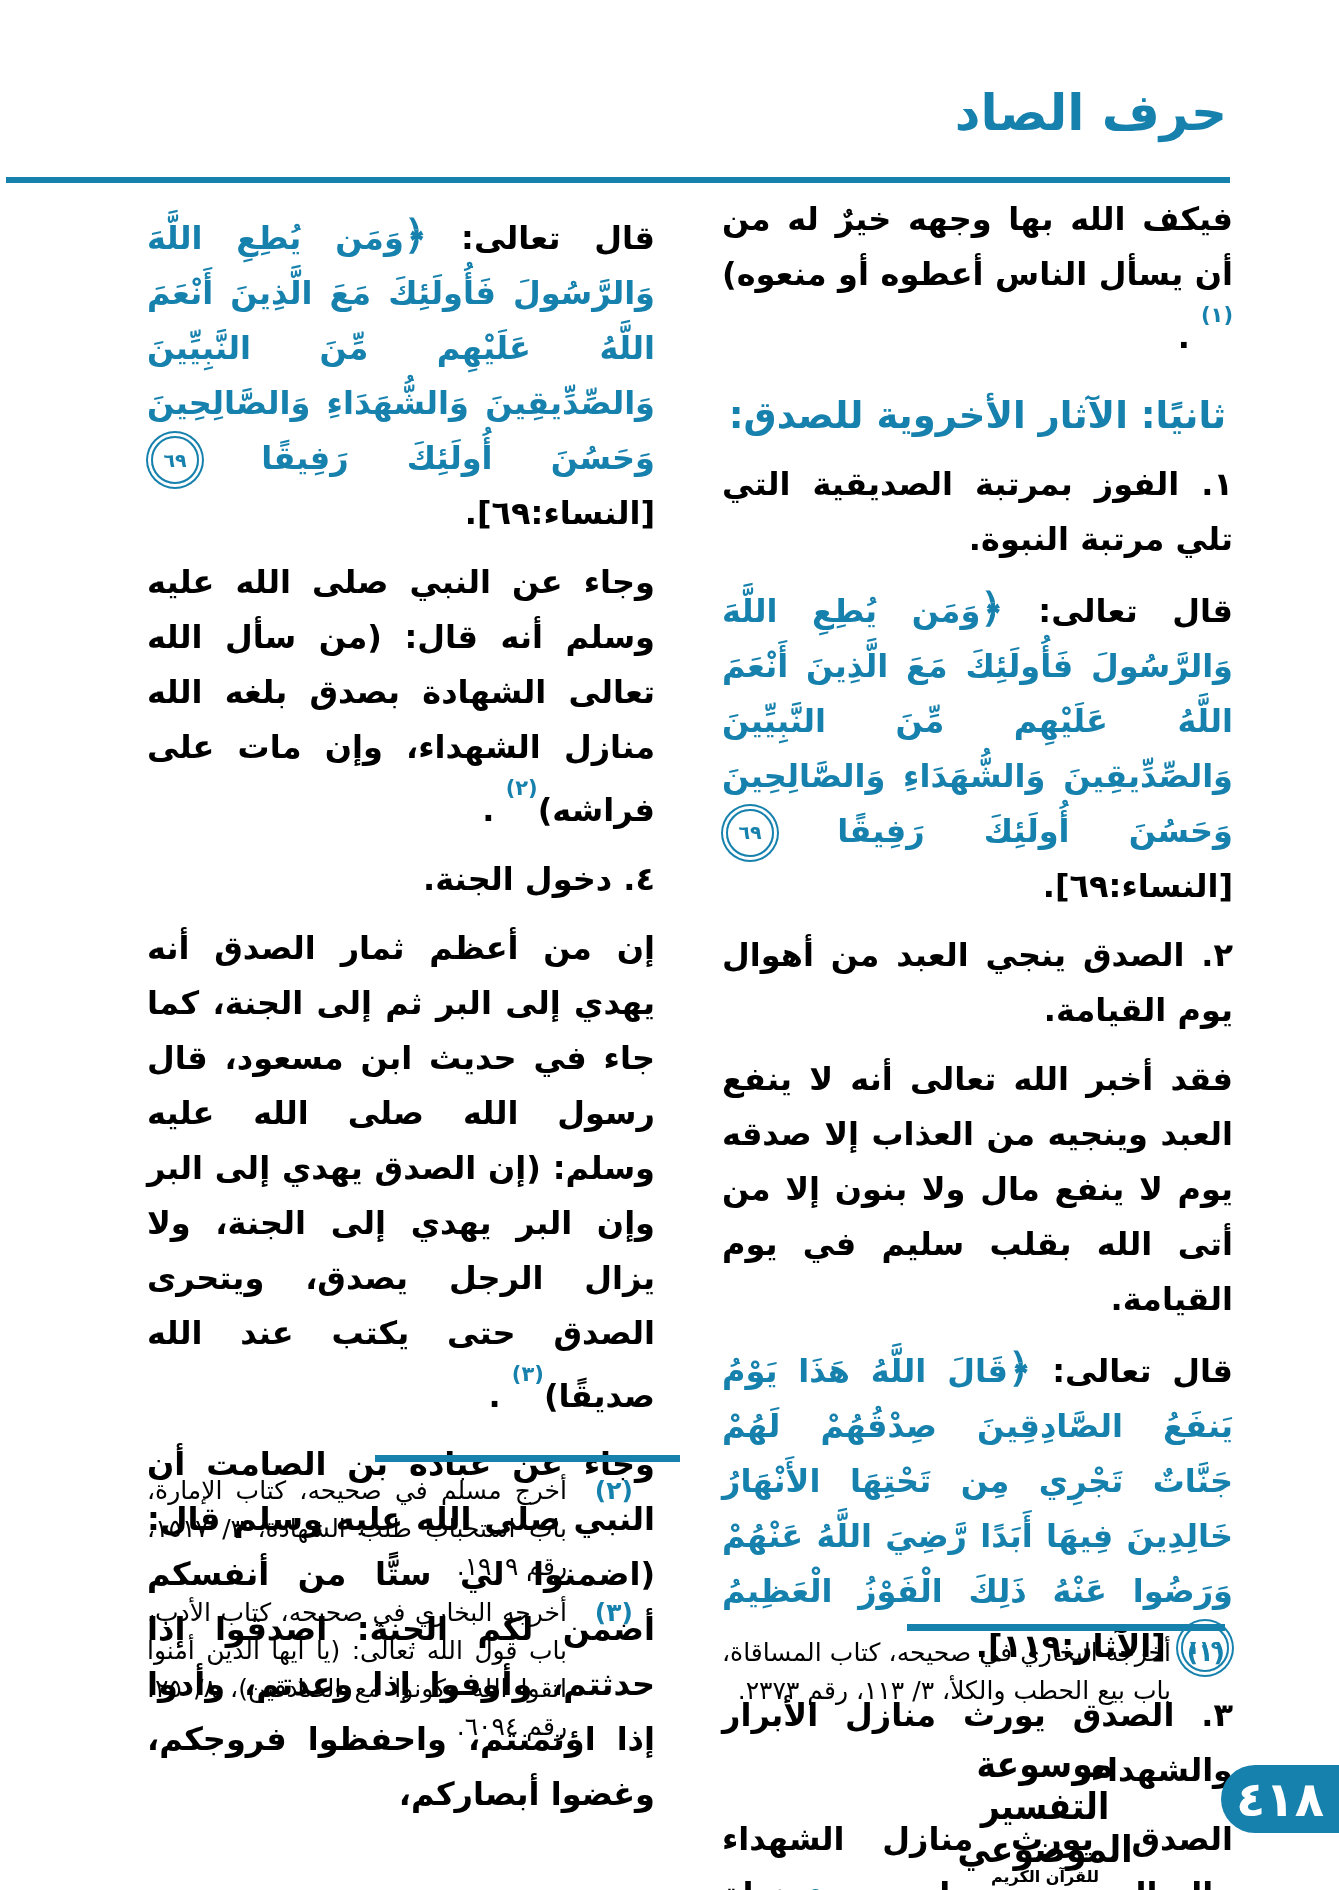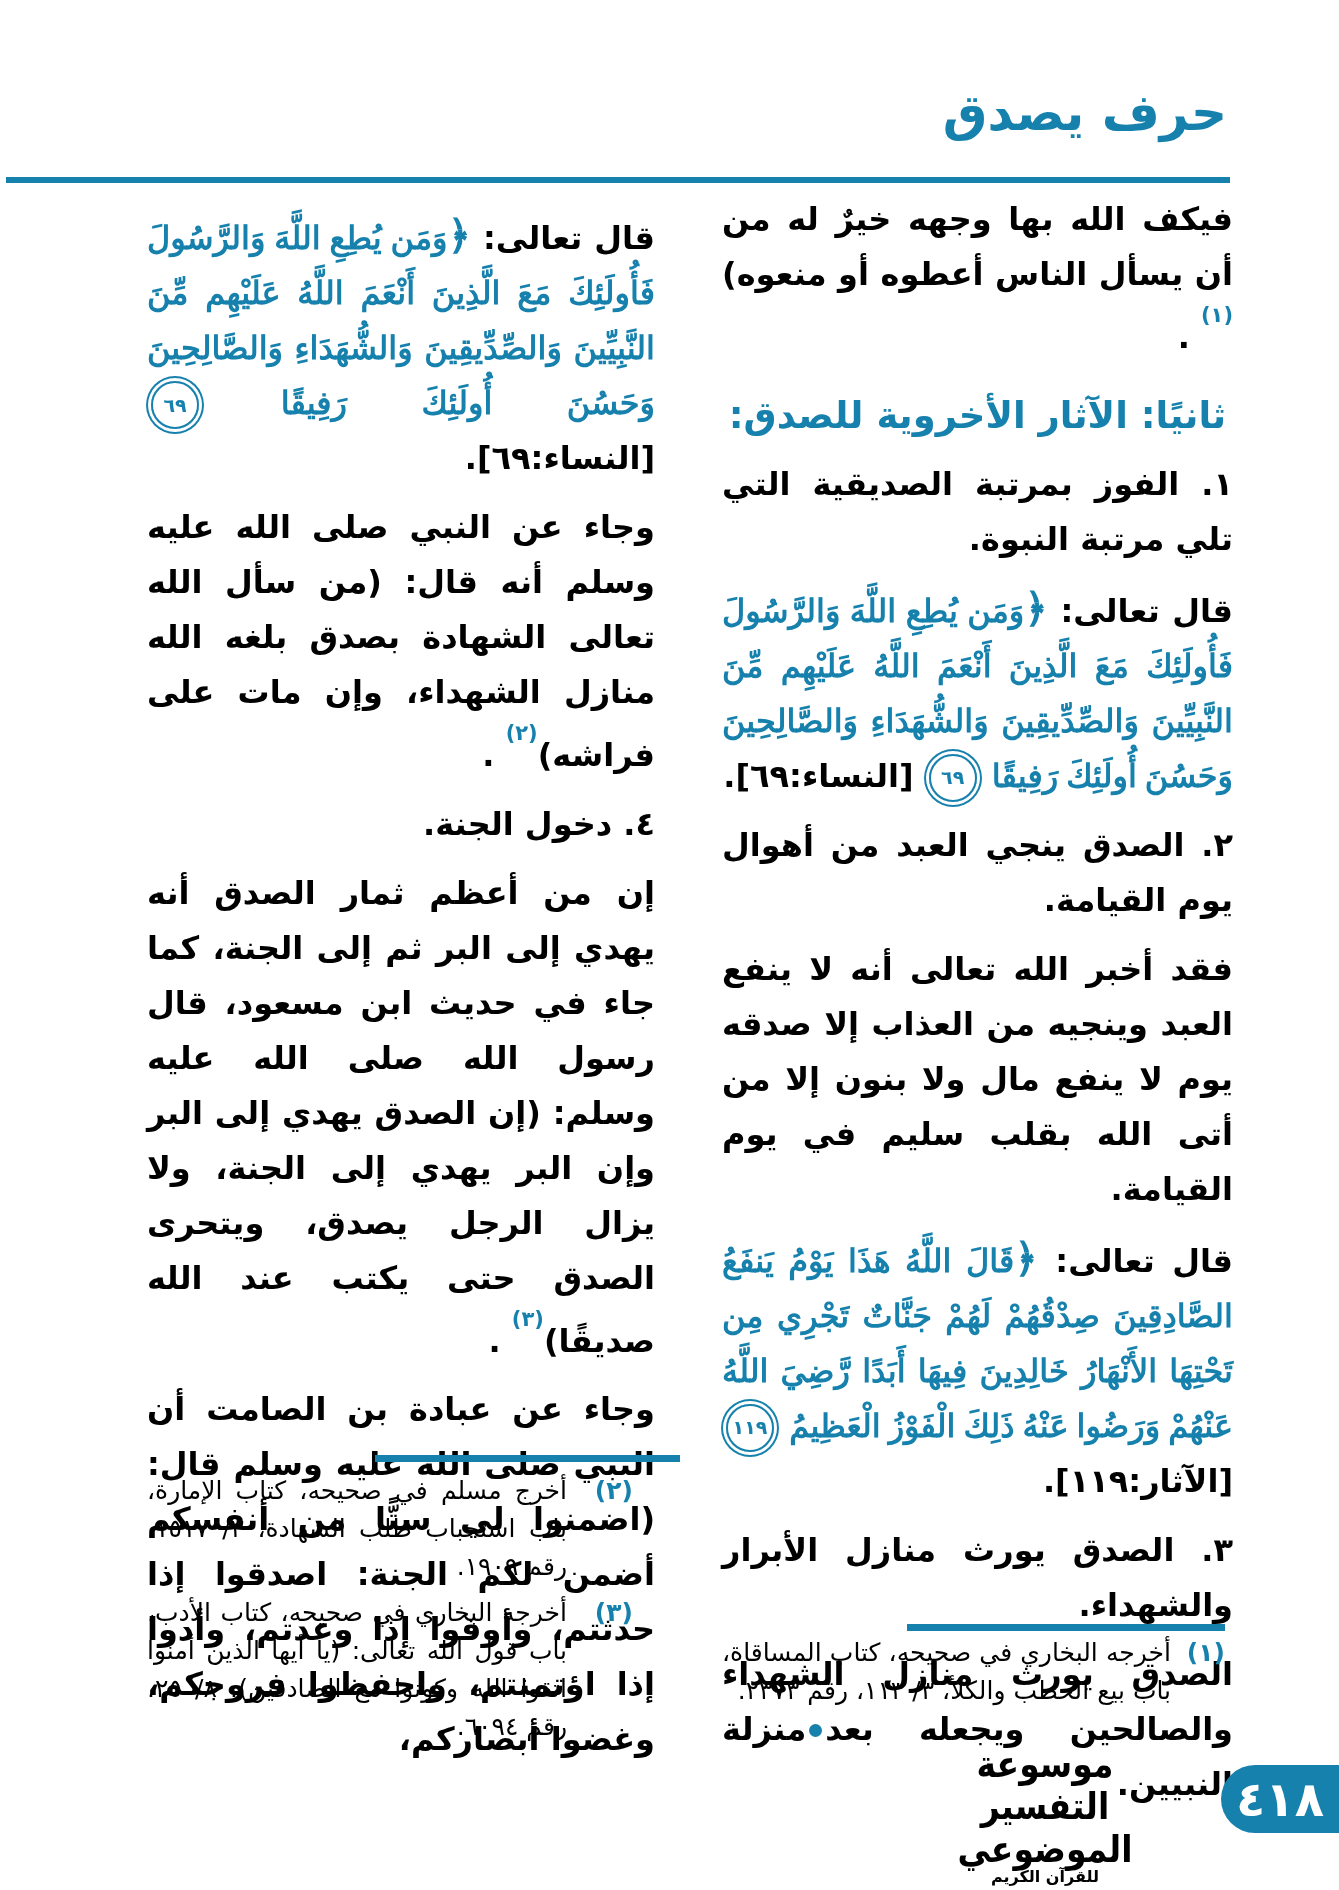--- a/index.html
+++ b/index.html
@@ -32,21 +32,21 @@
   }
   .col-right { right:106px; width:511px; }
   .col-left  { right:684px; width:508px; }
   .col-left > :first-child { margin-top:16px; }
   .col p { margin:0 0 14px 0; }
   .section-heading {
     margin:22px 0 12px 0;
     font-size:37px; font-weight:bold; color:#1781ad;
     line-height:58px; text-align:center;
   }
-  .verse { color:#1781ad;font-family:Liberation Serif, serif; }
+  .verse { color:#1781ad; }
   .verse-bracket { color:#1781ad; font-size:1.25em; }
   .fn-ref {
     color:#1781ad; font-size:21px; font-weight:bold;
     position:relative; top:-14px;
     white-space:nowrap;
   }
   .medallion {
     display:inline-flex; align-items:center; justify-content:center;
     width:44px; height:44px;
     border:2px solid #1781ad; border-radius:50%;
@@ -92,21 +92,21 @@
     background:#1781ad; border-radius:34px 0 0 34px;
     display:flex; align-items:center; justify-content:center;
   }
   .page-number { color:#ffffff; font-size:48px; font-weight:bold; letter-spacing:4px; }
 </style>
 </head>
 <body>
 
 <div class="page">
 
-  <div class="chapter-title">حرف يصدق</div>
+  <div class="chapter-title">حرف الصاد</div>
   <div class="header-rule"></div>
 
   <div class="col col-right">
     <p><span>فيكف الله بها وجهه خيرٌ له من أن يسأل الناس أعطوه أو منعوه)</span><sup class="fn-ref">(١)</sup> <span>.</span></p>
 
     <h2 class="section-heading">ثانيًا: الآثار الأخروية للصدق:</h2>
 
     <p>١. الفوز بمرتبة الصديقية التي تلي مرتبة النبوة.</p>
 
     <p>

